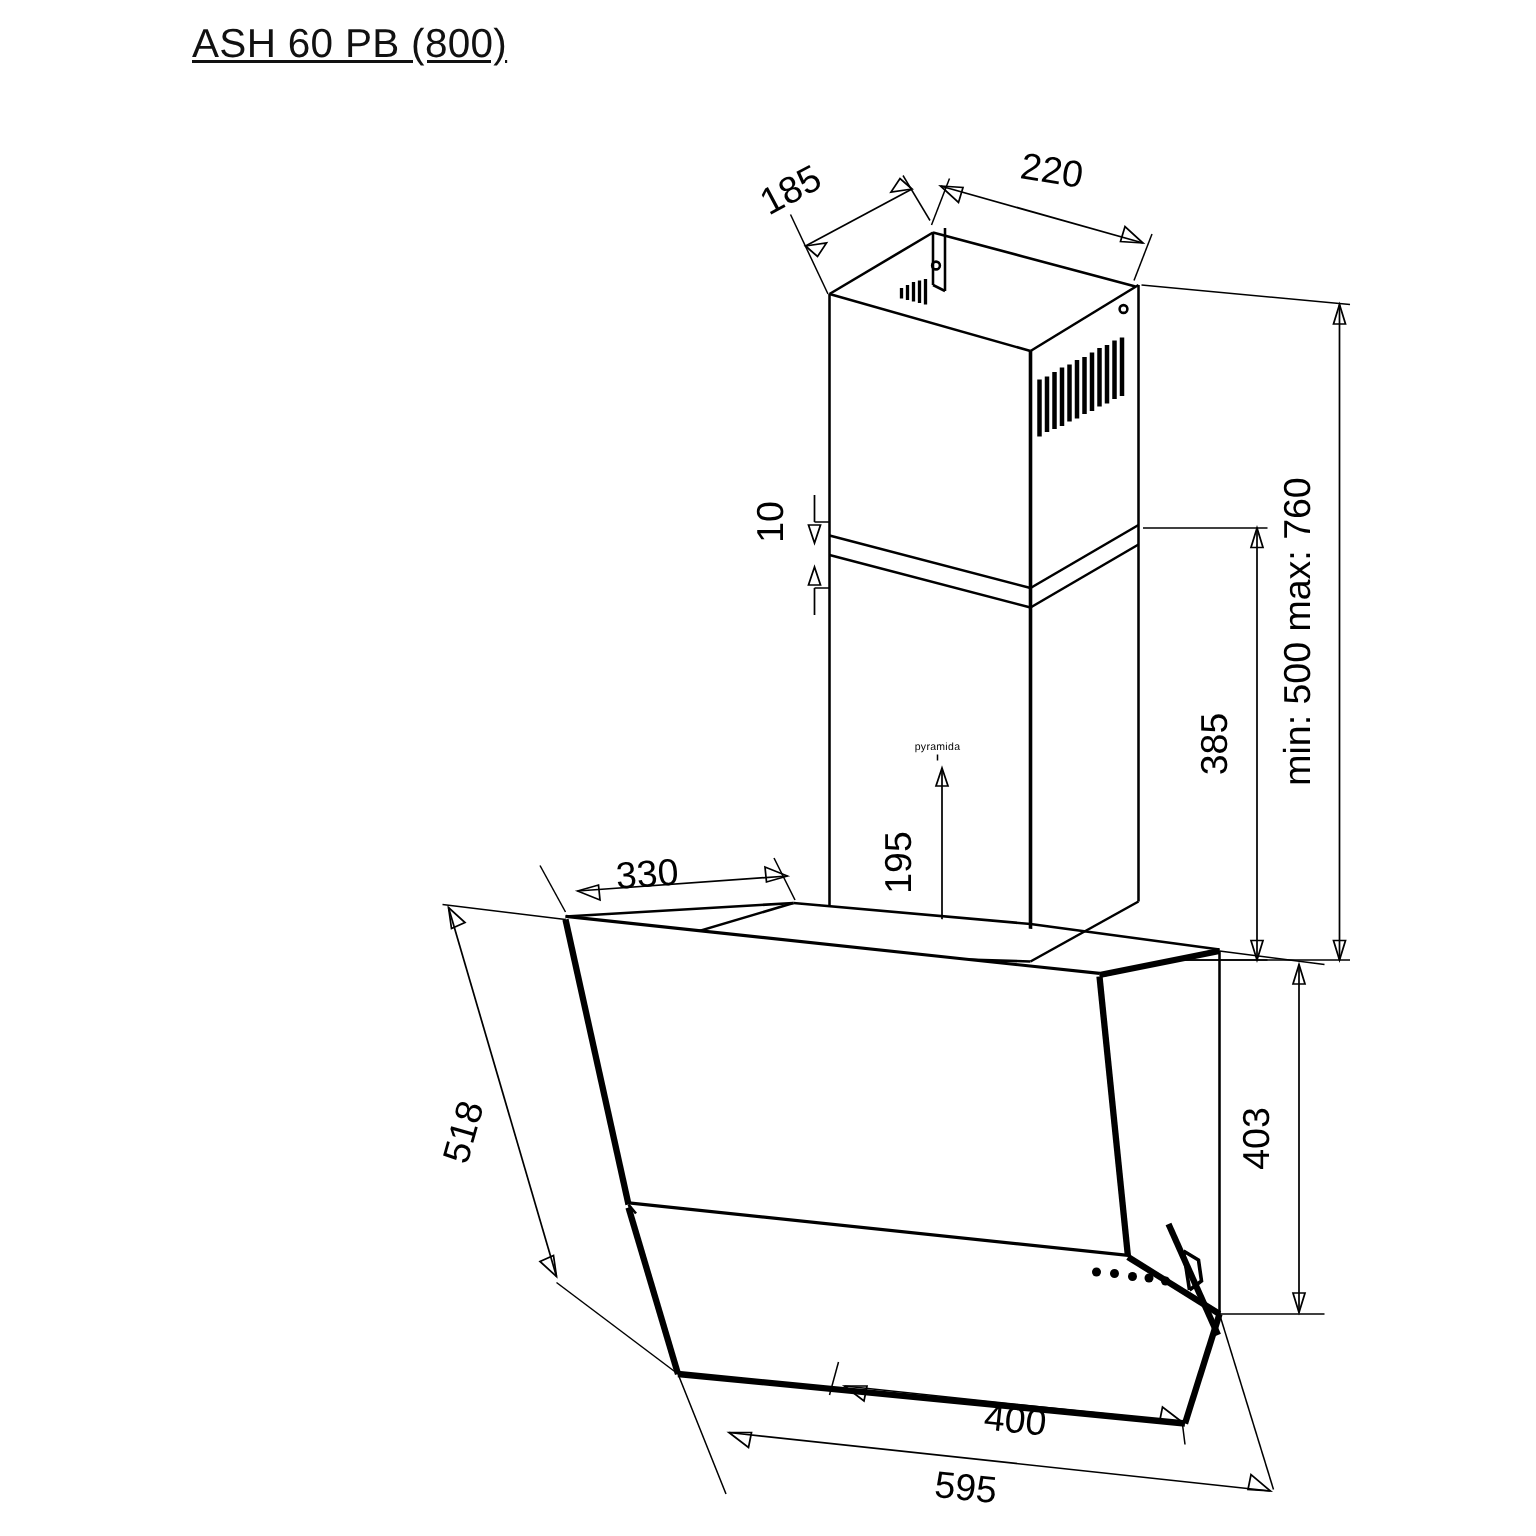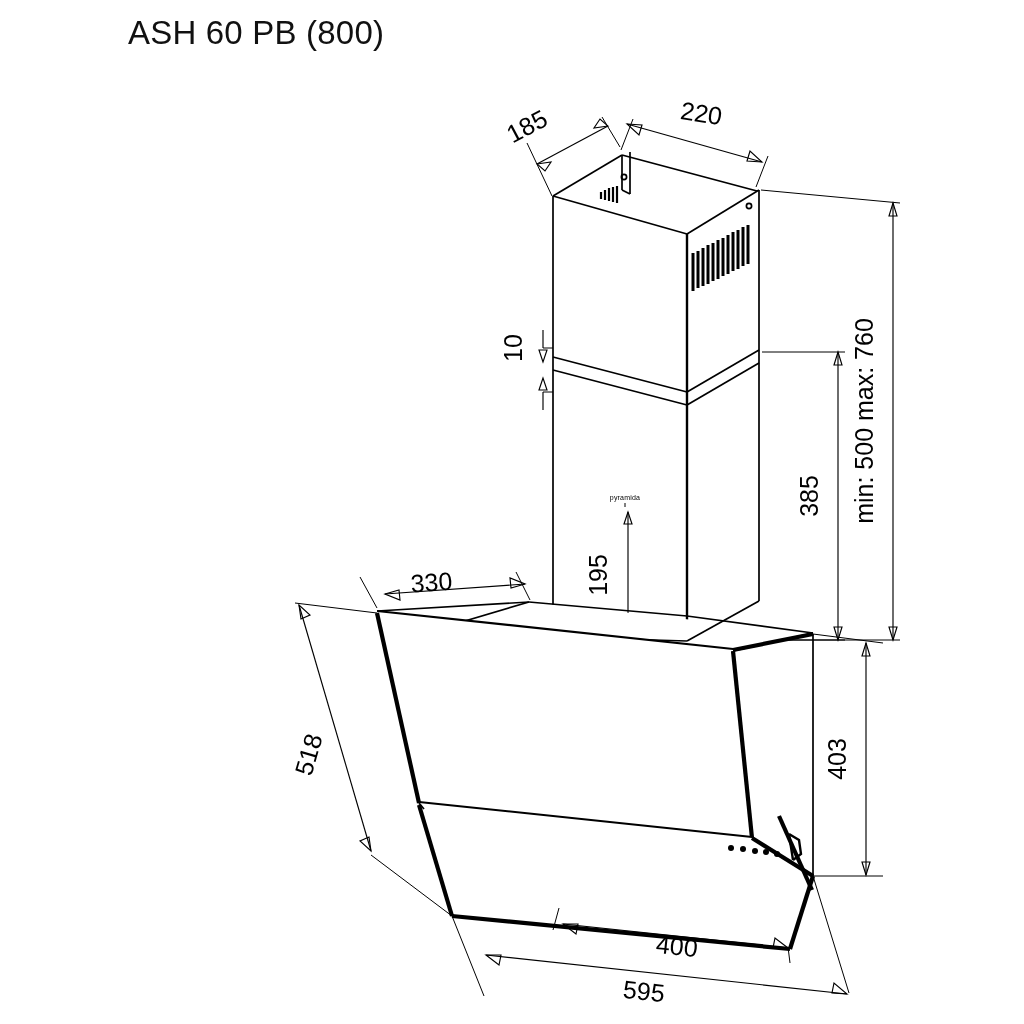--- a/index.html
+++ b/index.html
@@ -18,25 +18,26 @@
   }
   #drawing-root {
     position: relative;
     width: 1024px;
     height: 1024px;
   }
   #page-title {
     position: absolute;
     left: 128px;
     top: 14px;
-    font-size: 33px;
+    font-size: 27px;
     font-weight: 400;
     letter-spacing: 0.2px;
     color: #111111;
     white-space: nowrap;
+    text-decoration: underline;
   }
   svg#technical-drawing {
     position: absolute;
     left: 0;
     top: 0;
     width: 1024px;
     height: 1024px;
   }
   .dim-text {
     font-family: "Liberation Sans", sans-serif;

